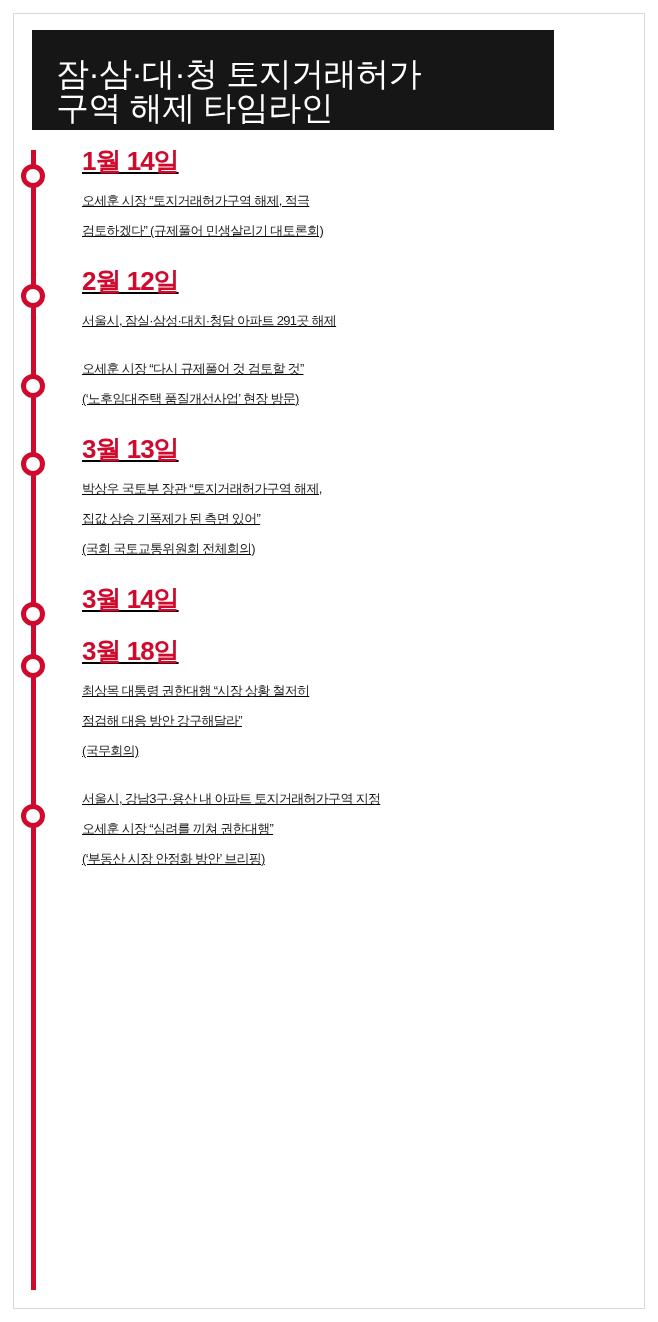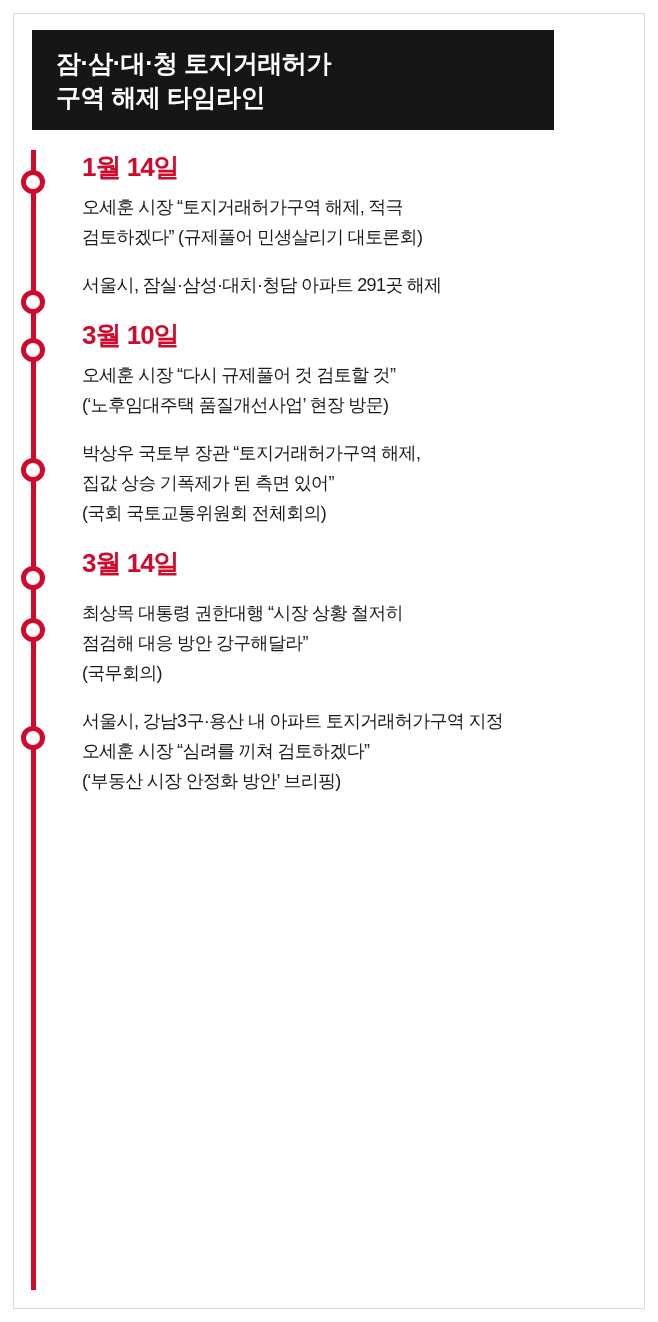--- a/index.html
+++ b/index.html
@@ -37,43 +37,45 @@
     position: absolute;
     left: 32px;
     top: 30px;
     width: 522px;
     height: 100px;
     background: #161616;
     padding: 16px 24px 0 24px;
   }
   .header-title {
     color: #ffffff;
-    font-size: 25px;
-    font-weight: bold;
+    font-size: 33px;
+    font-weight: normal;
     line-height: 34px;
     letter-spacing: -0.5px;
     white-space: pre-line;
+    margin-top: 11px;
   }
 
   
   .rail {
     position: absolute;
     left: 31px;
     top: 150px;
     width: 5px;
     height: 1140px;
     background: #cf0a2c;
   }
 
   
   .timeline {
     position: absolute;
     left: 0;
-    top: 150px;
+    top: 144px;
     width: 658px;
+    text-decoration: underline;
   }
   .item {
     position: relative;
     padding-left: 82px;
     padding-right: 20px;
     margin-bottom: 18px;
   }
   .dot {
     position: absolute;
     left: 21px;
@@ -87,21 +89,21 @@
   .date {
     color: #cf0a2c;
     font-size: 26px;
     font-weight: bold;
     letter-spacing: -1px;
     line-height: 34px;
     margin: 0 0 8px 0;
   }
   .desc {
     color: #1b1b1b;
-    font-size: 18px;
+    font-size: 13px;
     line-height: 30px;
     letter-spacing: -0.7px;
     white-space: pre-line;
     margin: 0;
   }
 </style>
 </head>
 <body>
 
 <div class="frame">
@@ -119,50 +121,52 @@
 
     <div class="item">
       <span class="dot"></span>
       <p class="date">1월 14일</p>
       <p class="desc">오세훈 시장 “토지거래허가구역 해제, 적극
 검토하겠다” (규제풀어 민생살리기 대토론회)</p>
     </div>
 
     <div class="item">
       <span class="dot"></span>
+      <p class="date">2월 12일</p>
       <p class="desc">서울시, 잠실·삼성·대치·청담 아파트 291곳 해제</p>
     </div>
 
     <div class="item">
       <span class="dot"></span>
-      <p class="date">3월 10일</p>
       <p class="desc">오세훈 시장 “다시 규제풀어 것 검토할 것”
 (‘노후임대주택 품질개선사업’ 현장 방문)</p>
     </div>
 
     <div class="item">
       <span class="dot"></span>
+      <p class="date">3월 13일</p>
       <p class="desc">박상우 국토부 장관 “토지거래허가구역 해제,
 집값 상승 기폭제가 된 측면 있어”
 (국회 국토교통위원회 전체회의)</p>
     </div>
 
     <div class="item">
       <span class="dot"></span>
       <p class="date">3월 14일</p>
     </div>
 
     <div class="item">
       <span class="dot"></span>
+      <p class="date">3월 18일</p>
       <p class="desc">최상목 대통령 권한대행 “시장 상황 철저히
 점검해 대응 방안 강구해달라”
 (국무회의)</p>
     </div>
 
     <div class="item">
       <span class="dot"></span>
       <p class="desc">서울시, 강남3구·용산 내 아파트 토지거래허가구역 지정
-오세훈 시장 “심려를 끼쳐 검토하겠다”
+오세훈 시장 “심려를 끼쳐 권한대행”
 (‘부동산 시장 안정화 방안’ 브리핑)</p>
     </div>
 
   </div>
 </div>
 
 </body></html>

